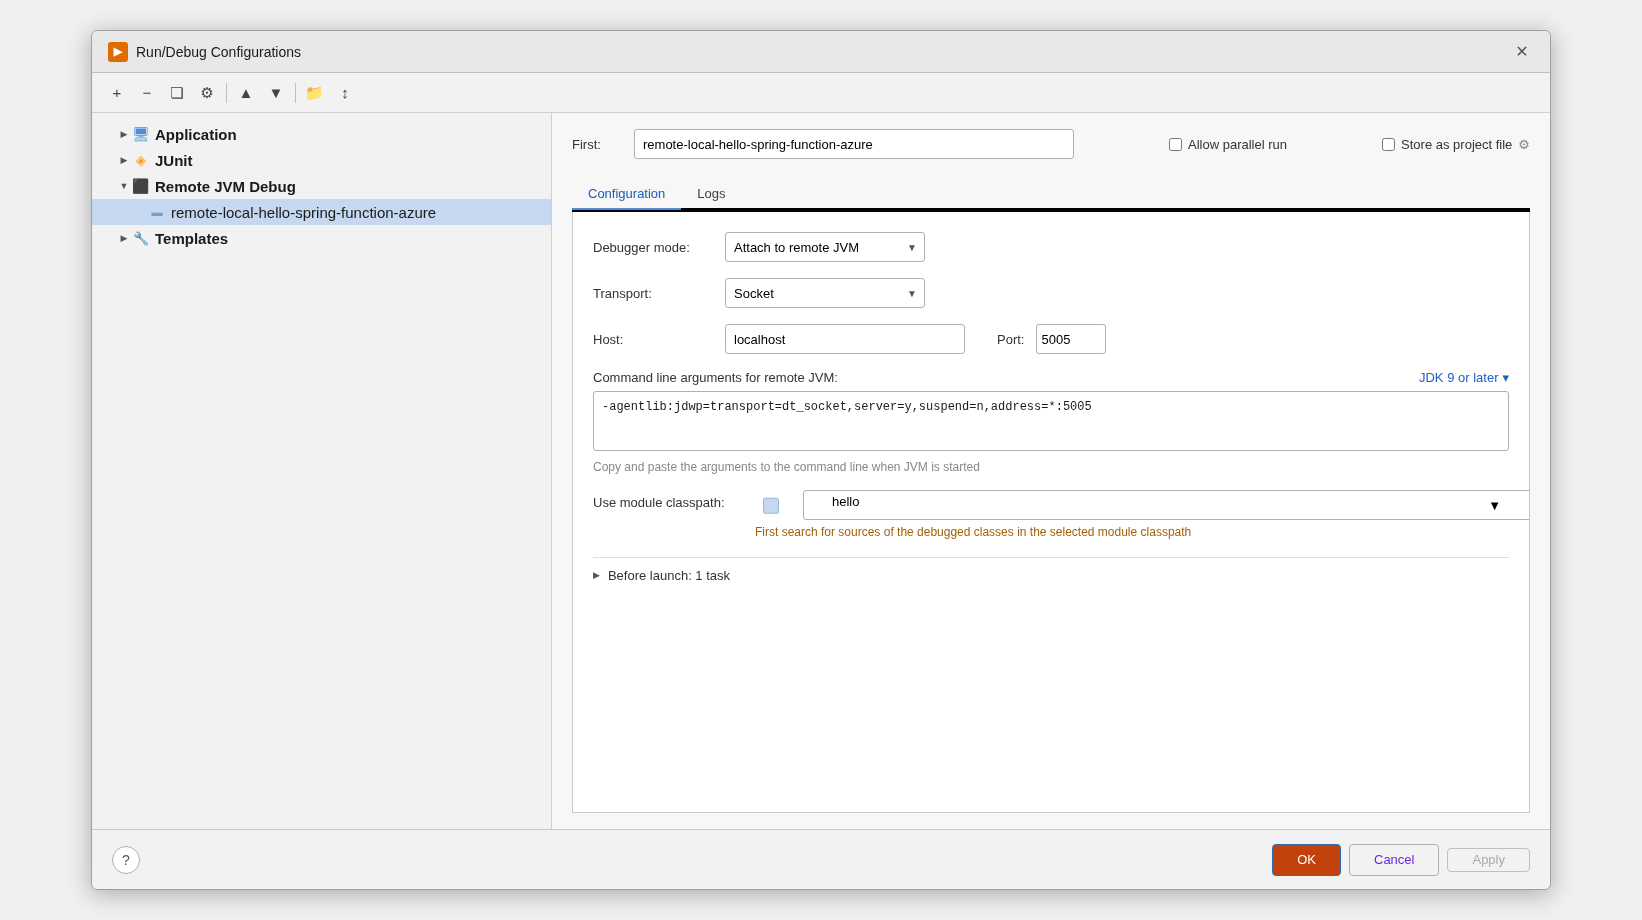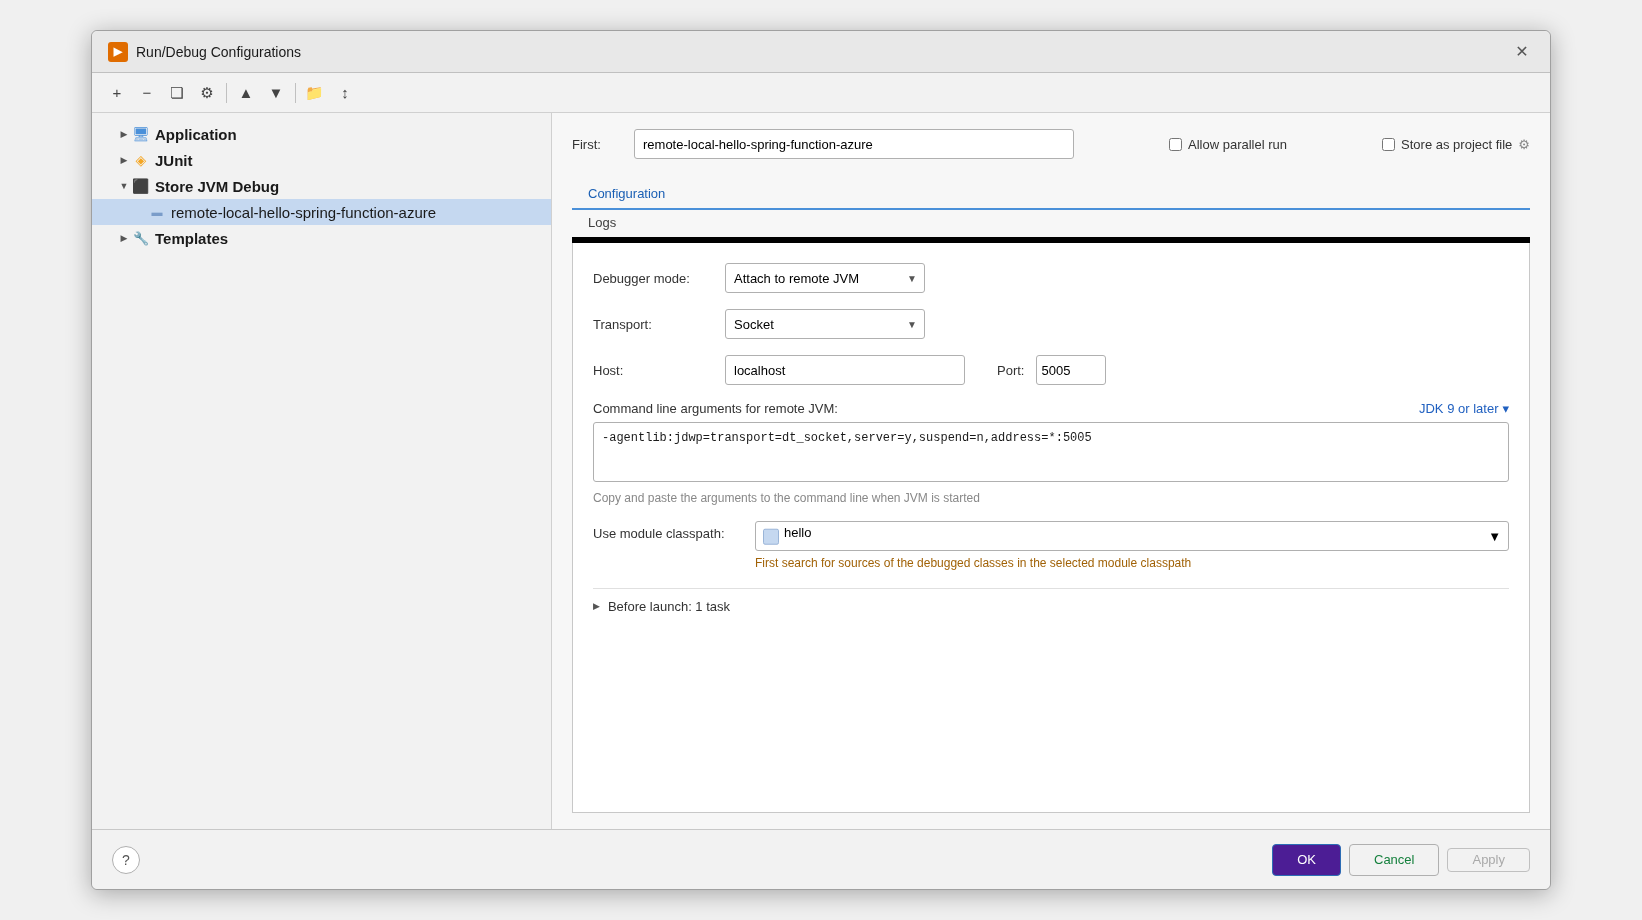--- a/index.html
+++ b/index.html
@@ -178,23 +178,22 @@
       align-items: center;
       gap: 6px;
       margin-left: auto;
     }
     .checkbox-group label {
       font-size: 13px;
       color: #333;
     }
     .tabs-row {
       display: flex;
-      border-bottom: 6px solid #000000;
+      border-bottom: 4px solid #000000;
       margin-bottom: 0;
-      flex-direction: column;
     }
     .tab {
       padding: 7px 16px;
       cursor: pointer;
       font-size: 13px;
       color: #404040;
       border-bottom: 2px solid transparent;
       margin-bottom: -2px;
     }
     .tab.active {
@@ -323,20 +322,21 @@
     .module-select {
       width: 100%;
       height: 30px;
       border: 1px solid #b0b0b0;
       border-radius: 3px;
       padding: 0 28px 8px 8px;
       font-size: 13px;
       background: white;
       appearance: none;
       cursor: pointer;
+      margin-left: 48px;
     }
     .module-select-container {
       position: relative;
       width: 100%;
     }
     .module-hint {
       font-size: 12px;
       color: #a16207;
       margin-top: 4px;
       line-height: 1.4;
@@ -386,33 +386,33 @@
       color: #555;
     }
     .bottom-right {
       display: flex;
       align-items: center;
       gap: 8px;
     }
     .btn-ok {
       height: 32px;
       padding: 0 24px;
-      background: #4c1d95;
+      background: #c2410c;
       color: white;
       border: 1px solid #2c6db5;
       border-radius: 4px;
       cursor: pointer;
       font-size: 13px;
       font-weight: 500;
     }
     .btn-cancel {
       height: 32px;
       padding: 0 24px;
       background: #f2f2f2;
-      color: #15803d;
+      color: #6d28d9;
       border: 1px solid #b0b0b0;
       border-radius: 4px;
       cursor: pointer;
       font-size: 13px;
     }
     .btn-apply {
       height: 24px;
       padding: 0 24px;
       background: #f2f2f2;
       color: #aaa;
@@ -473,21 +473,21 @@
 
       <div class="tree-item tree-item-indent1">
         <span class="tree-arrow">▶</span>
         <span class="tree-icon" style="color:#f5a623; font-size:14px;">◈</span>
         <span class="tree-label bold">JUnit</span>
       </div>
 
       <div class="tree-item tree-item-indent1">
         <span class="tree-arrow">▼</span>
         <span class="tree-icon" style="color:#7a9cc9; font-size:14px;">⬛</span>
-        <span class="tree-label bold">Store JVM Debug</span>
+        <span class="tree-label bold">Remote JVM Debug</span>
       </div>
 
       <div class="tree-item tree-item-indent2 selected">
         <span class="tree-arrow" style="width:16px;"></span>
         <span class="tree-icon" style="color:#7a9cc9; font-size:11px;">▬</span>
         <span class="tree-label">remote-local-hello-spring-function-azure</span>
       </div>
 
       <div class="tree-item tree-item-indent1">
         <span class="tree-arrow">▶</span>

